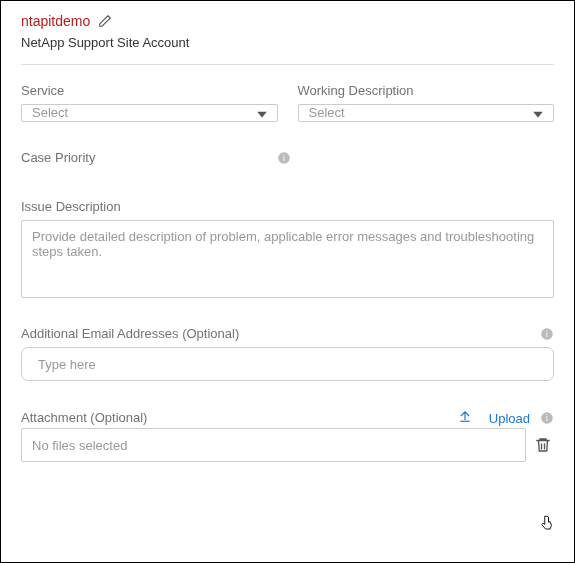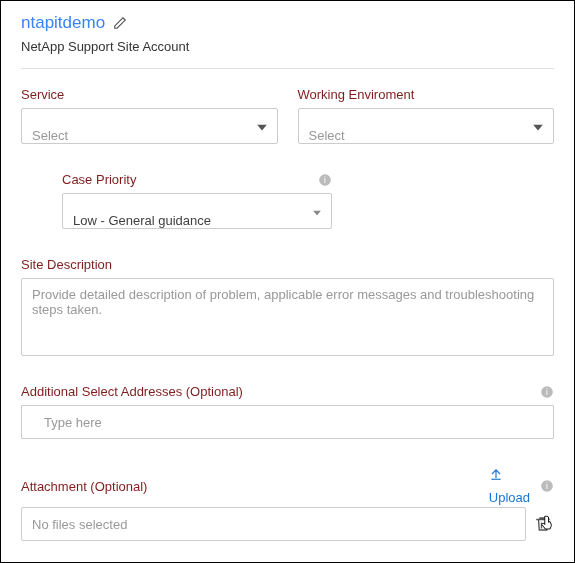--- a/index.html
+++ b/index.html
@@ -17,22 +17,22 @@
       border: 1px solid #000;
       padding: 12px 20px 20px 20px;
       position: relative;
     }
     .header-row {
       display: flex;
       align-items: center;
       gap: 8px;
     }
     .account-name {
-      font-size: 17px;
-      color: #3b82f6;
+      font-size: 14px;
+      color: #b91c1c;
     }
     .edit-icon {
       width: 14px;
       height: 14px;
       cursor: pointer;
     }
     .account-subtitle {
       font-size: 13px;
       color: #333;
       margin-top: 6px;
@@ -47,39 +47,38 @@
       gap: 20px;
     }
     .form-group {
       flex: 1;
       display: flex;
       flex-direction: column;
     }
     .form-group.half {
       width: 270px;
       flex: none;
-      margin-left: 41px;
     }
     .label-row {
       display: flex;
       align-items: center;
       justify-content: space-between;
       margin-bottom: 6px;
     }
     .field-label {
       font-size: 13px;
-      color: #7f1d1d;
+      color: #737373;
     }
     .select-box {
       position: relative;
-      height: 36px;
+      height: 18px;
       border: 1px solid #ccc;
       border-radius: 2px;
       display: flex;
-      align-items: flex-end;
+      align-items: flex-start;
       padding: 0 30px 0 10px;
       background: #fff;
       cursor: pointer;
     }
     .select-placeholder {
       color: #999;
       font-size: 13px;
     }
     .select-value {
       color: #404040;
@@ -112,44 +111,43 @@
       resize: none;
       color: #404040;
     }
     .textarea-box::placeholder {
       color: #999;
     }
     .text-input {
       width: 100%;
       height: 34px;
       border: 1px solid #ccc;
-      border-radius: 1px;
-      padding: 0 22px;
+      border-radius: 7px;
+      padding: 0 16px;
       font-family: inherit;
       font-size: 13px;
       color: #404040;
     }
     .text-input::placeholder {
       color: #999;
     }
     .attachment-header {
       display: flex;
       align-items: center;
       justify-content: space-between;
       margin-bottom: 2px;
     }
     .upload-link {
       display: flex;
-      align-items: flex-start;
-      gap: 6px;
+      align-items: flex-end;
+      gap: 17px;
       color: #1976d2;
       font-size: 13px;
       font-weight: 500;
       cursor: pointer;
-      flex-direction: column;
     }
     .attachment-row {
       display: flex;
       align-items: center;
       gap: 6px;
     }
     .attachment-input {
       flex: 1;
       height: 34px;
       border: 1px solid #ccc;
@@ -207,21 +205,21 @@
       <span class="select-placeholder">Select</span>
       <span class="caret-down">
         <svg width="10" height="6" viewBox="0 0 10 6">
             <path d="M0 0l5 6 5-6z" fill="#555"></path>
           </svg>
       </span>
     </div>
   </div>
   <div class="form-group">
     <div class="label-row">
-      <span class="field-label">Working Enviroment</span>
+      <span class="field-label">Working Description</span>
     </div>
     <div class="select-box">
       <span class="select-placeholder">Select</span>
       <span class="caret-down">
         <svg width="10" height="6" viewBox="0 0 10 6">
             <path d="M0 0l5 6 5-6z" fill="#555"></path>
           </svg>
       </span>
     </div>
   </div>
@@ -231,41 +229,33 @@
   <div class="form-group half">
     <div class="label-row">
       <span class="field-label">Case Priority</span>
       <span class="info-icon">
         <svg width="14" height="14" viewBox="0 0 24 24">
             <circle cx="12" cy="12" r="10" fill="#bbb"></circle>
             <text x="12" y="17" text-anchor="middle" font-size="14" fill="#fff" font-family="Arial">i</text>
           </svg>
       </span>
     </div>
-    <div class="select-box">
-      <span class="select-value">Low - General guidance</span>
-      <span class="caret-down">
-        <svg width="8" height="5" viewBox="0 0 10 6">
-            <path d="M0 0l5 6 5-6z" fill="#888"></path>
-          </svg>
-      </span>
-    </div>
   </div>
 </div>
 
 <div class="section-gap form-group">
   <div class="label-row">
-    <span class="field-label">Site Description</span>
+    <span class="field-label">Issue Description</span>
   </div>
   <textarea class="textarea-box" placeholder="Provide detailed description of problem, applicable error messages and troubleshooting steps taken." style=""></textarea>
 </div>
 
 <div class="section-gap form-group">
   <div class="label-row">
-    <span class="field-label">Additional Select Addresses (Optional)</span>
+    <span class="field-label">Additional Email Addresses (Optional)</span>
     <span class="info-icon">
       <svg width="14" height="14" viewBox="0 0 24 24">
           <circle cx="12" cy="12" r="10" fill="#bbb"></circle>
           <text x="12" y="17" text-anchor="middle" font-size="14" fill="#fff" font-family="Arial">i</text>
         </svg>
     </span>
   </div>
   <input type="text" class="text-input" placeholder="Type here" style="">
 </div>
 

